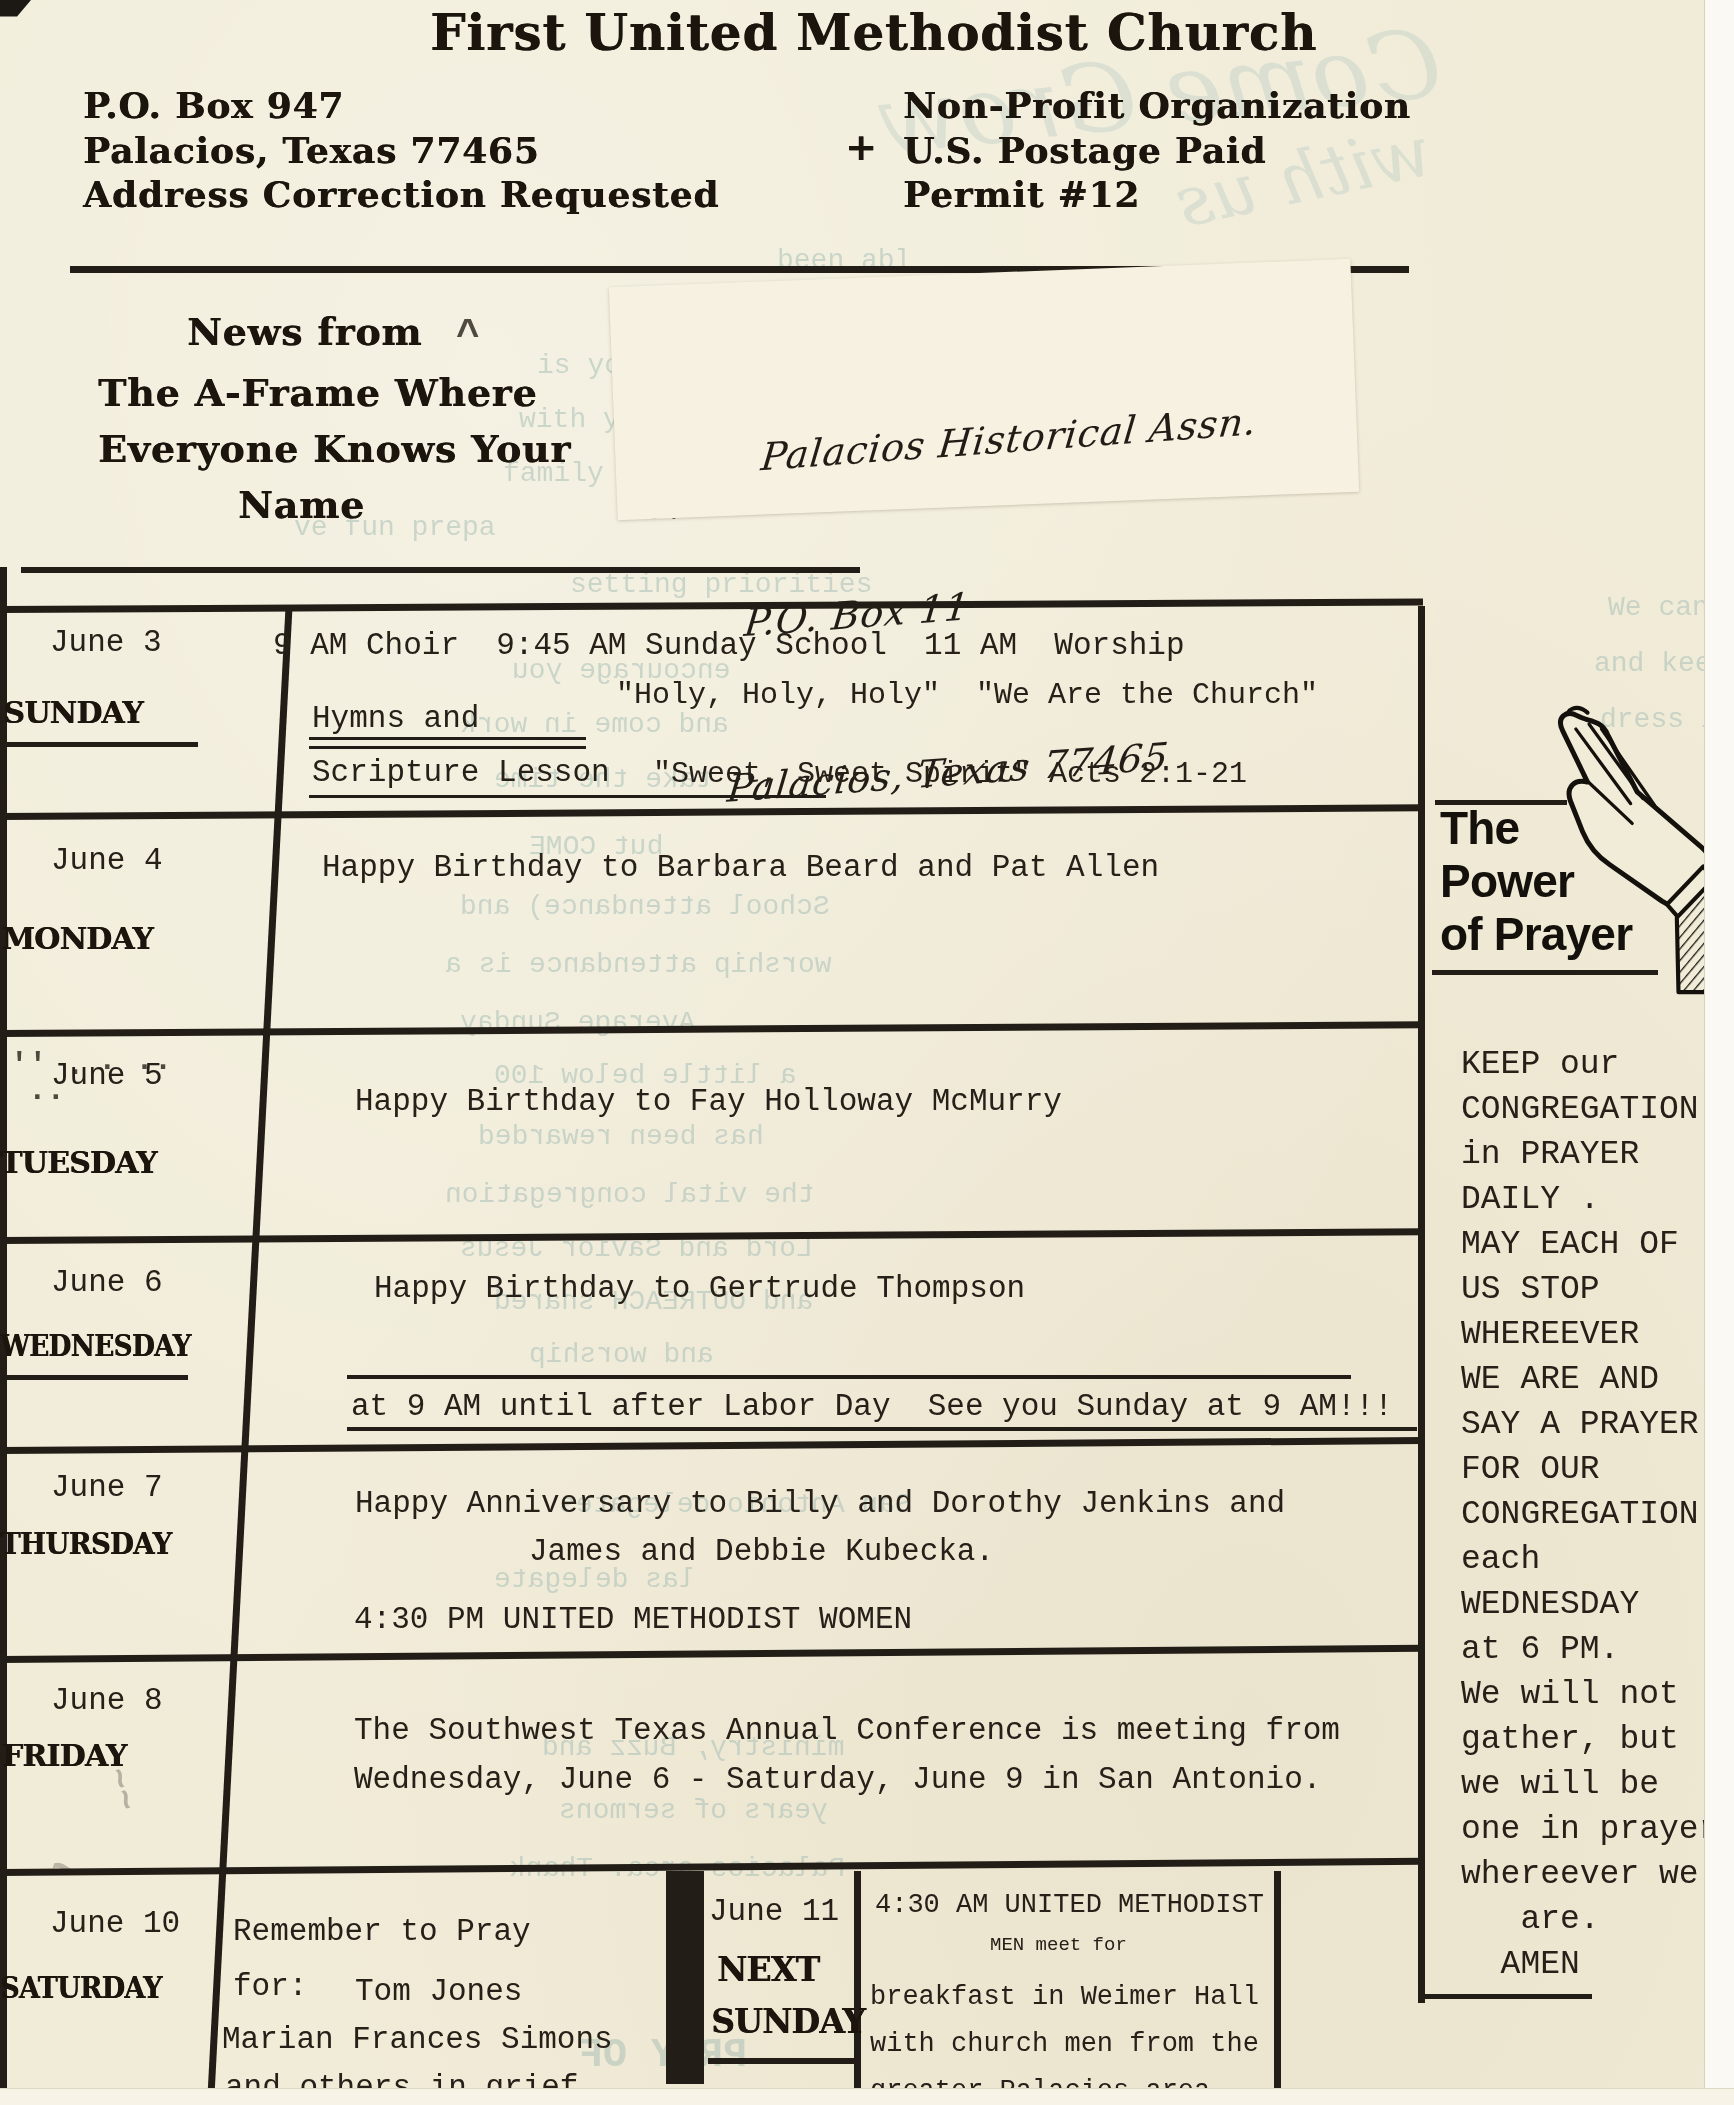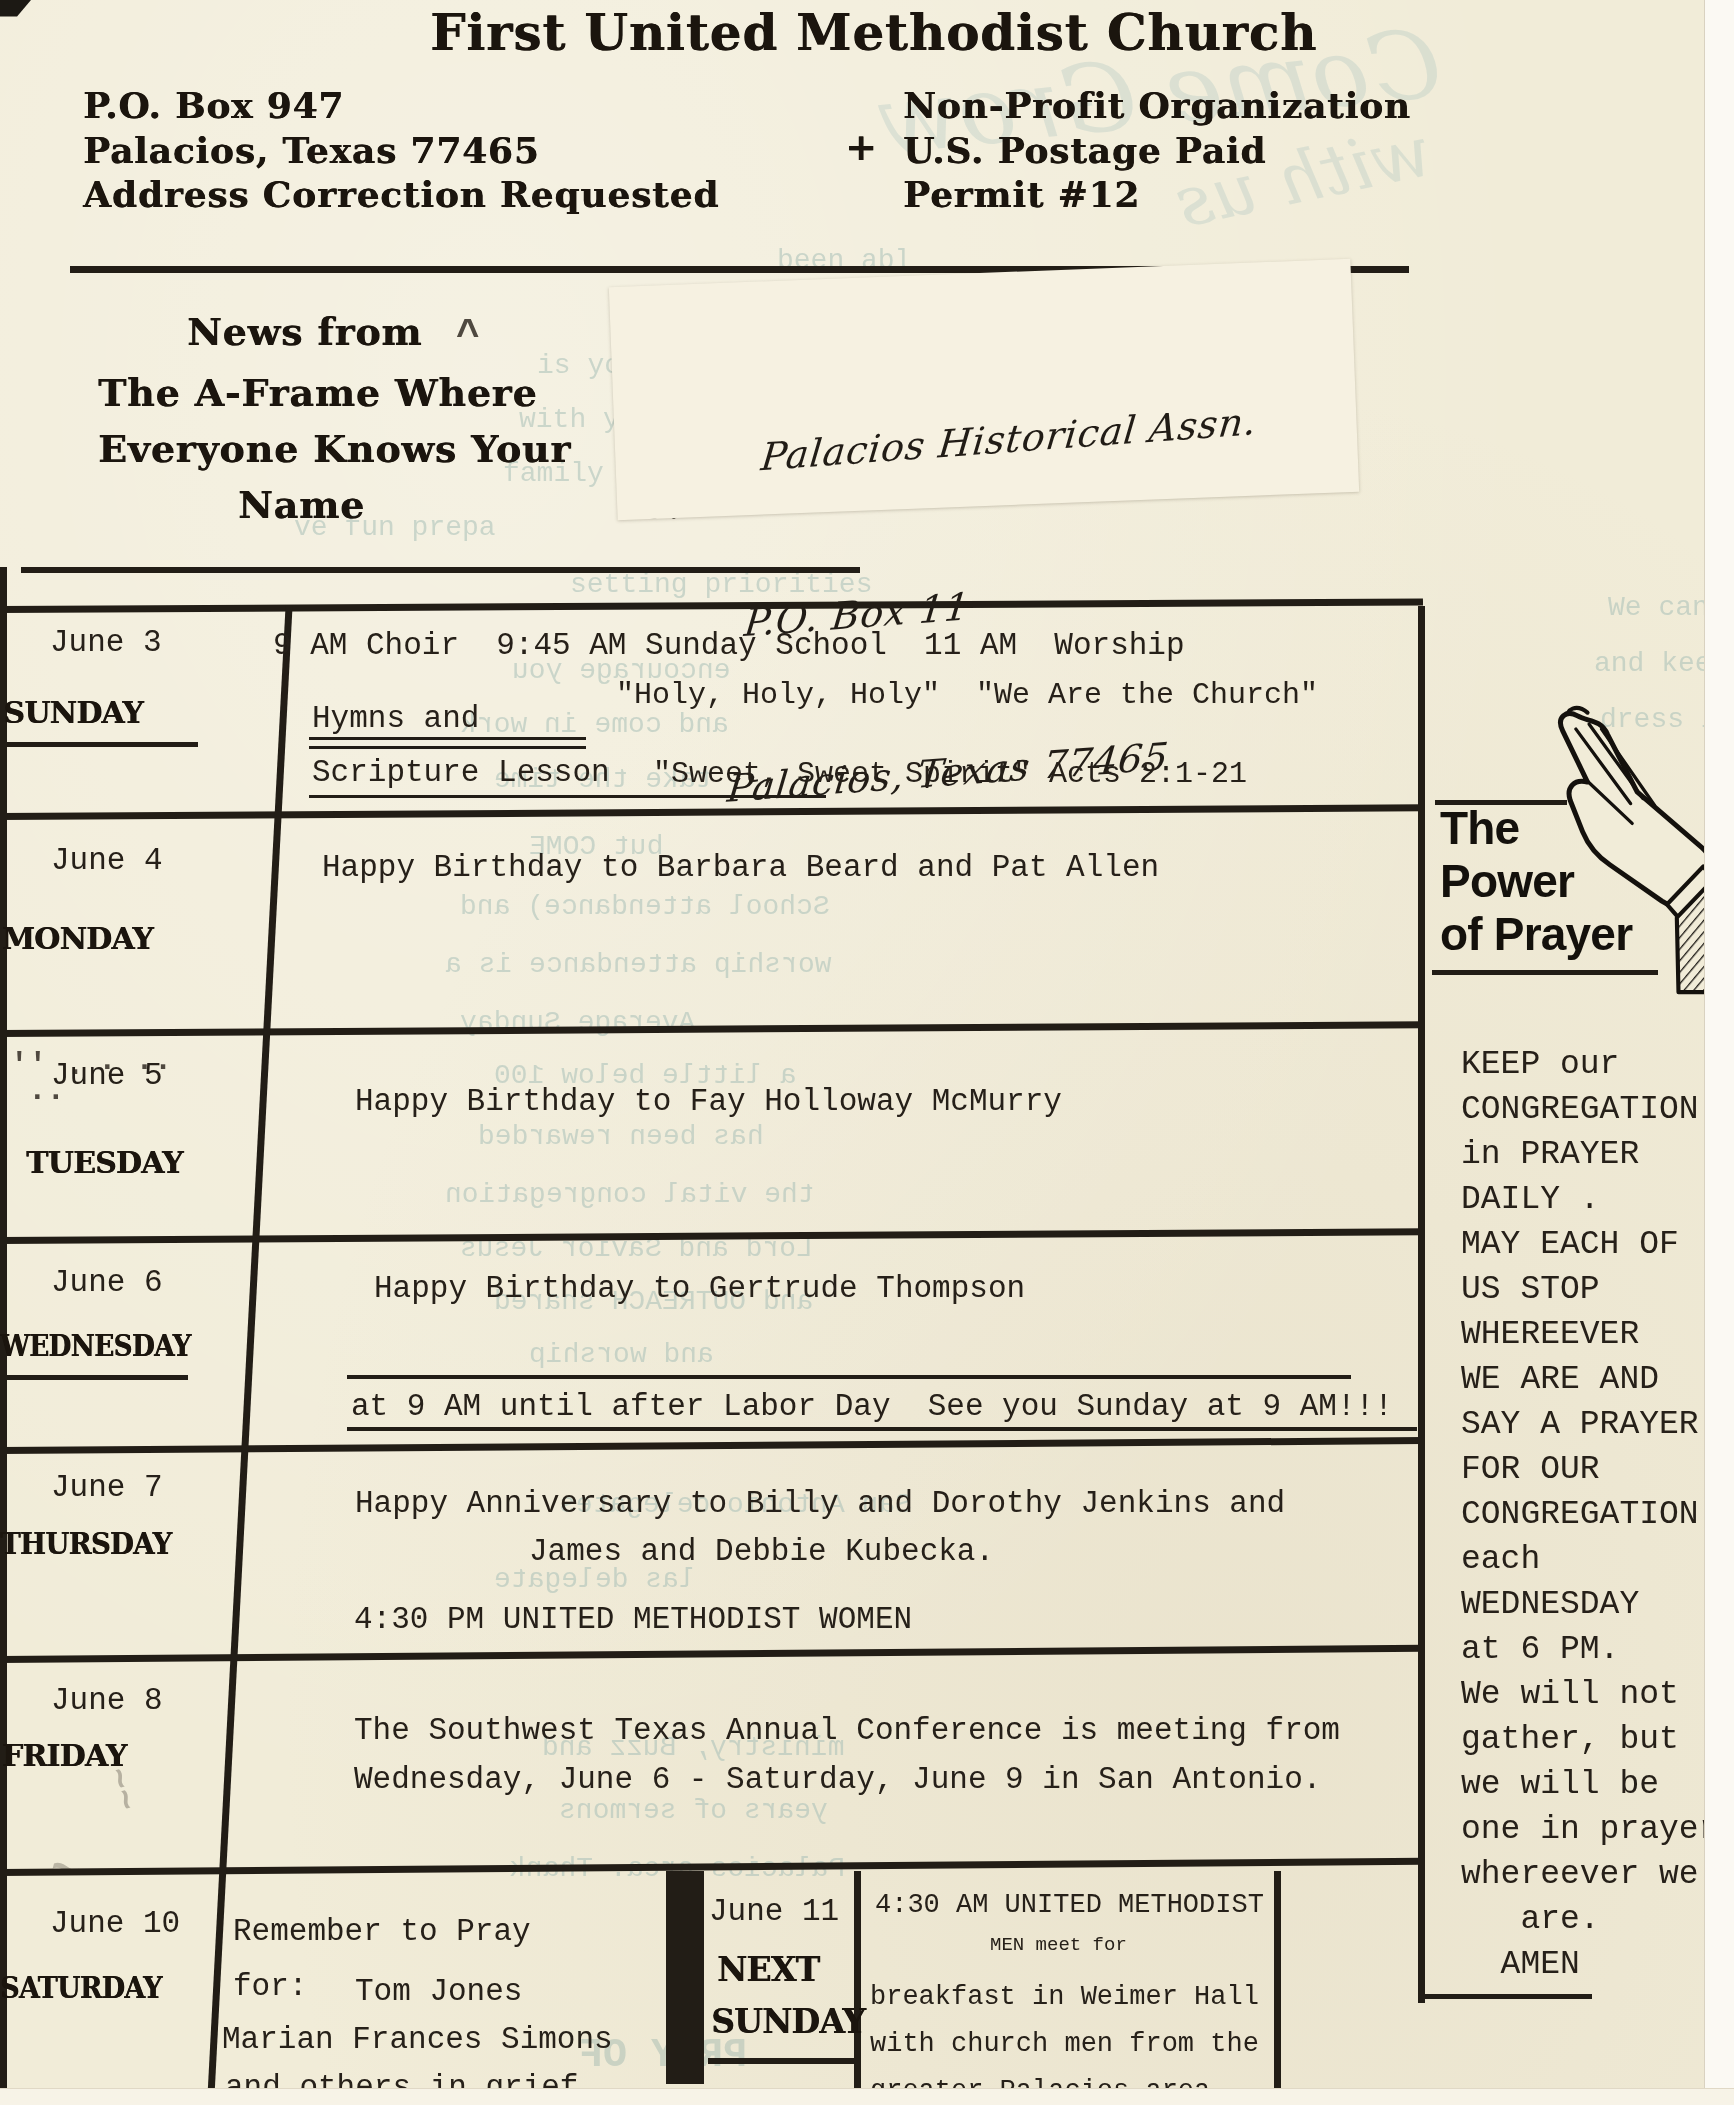--- a/index.html
+++ b/index.html
@@ -129,21 +129,21 @@
   <div class="line" style="left:0;top:1375px;width:188px;height:5px;"></div>
   <div class="line" style="left:347px;top:1375px;width:1004px;height:4.1px;"></div>
   <div class="line" style="left:347px;top:1427px;width:1070px;height:4.1px;"></div>
   <div class="line" style="left:708px;top:2058px;width:147px;height:5.8px;"></div>
 
   <div class="a tw" style="left:50px;top:625px;">June 3</div>
   <div class="a bl day-bl" style="left:3.3px;top:696px;">SUNDAY</div>
   <div class="a tw" style="left:51px;top:843px;">June 4</div>
   <div class="a bl day-bl" style="left:1.7px;top:922px;">MONDAY</div>
   <div class="a tw" style="left:51px;top:1058px;">June 5</div>
-  <div class="a bl day-bl" style="left:0;top:1146px;padding-left:26px;">TUESDAY</div>
+  <div class="a bl day-bl" style="left:0;top:1146px;">TUESDAY</div>
   <div class="a tw" style="left:51px;top:1265px;">June 6</div>
   <div class="a bl day-bl" style="left:0;top:1329px;transform:scaleX(.88);transform-origin:left;">WEDNESDAY</div>
   <div class="a tw" style="left:51px;top:1470px;">June 7</div>
   <div class="a bl day-bl" style="left:0;top:1527px;transform:scaleX(.92);transform-origin:left;">THURSDAY</div>
   <div class="a tw" style="left:51px;top:1683px;">June 8</div>
   <div class="a bl day-bl" style="left:1.7px;top:1739px;">FRIDAY</div>
   <div class="a tw" style="left:50px;top:1906px;">June 10</div>
   <div class="a bl day-bl" style="left:0;top:1971px;transform:scaleX(.9);transform-origin:left;">SATURDAY</div>
 
   <div class="a tw" style="left:273px;top:628px;">9 AM Choir  9:45 AM Sunday School  11 AM  Worship</div>

